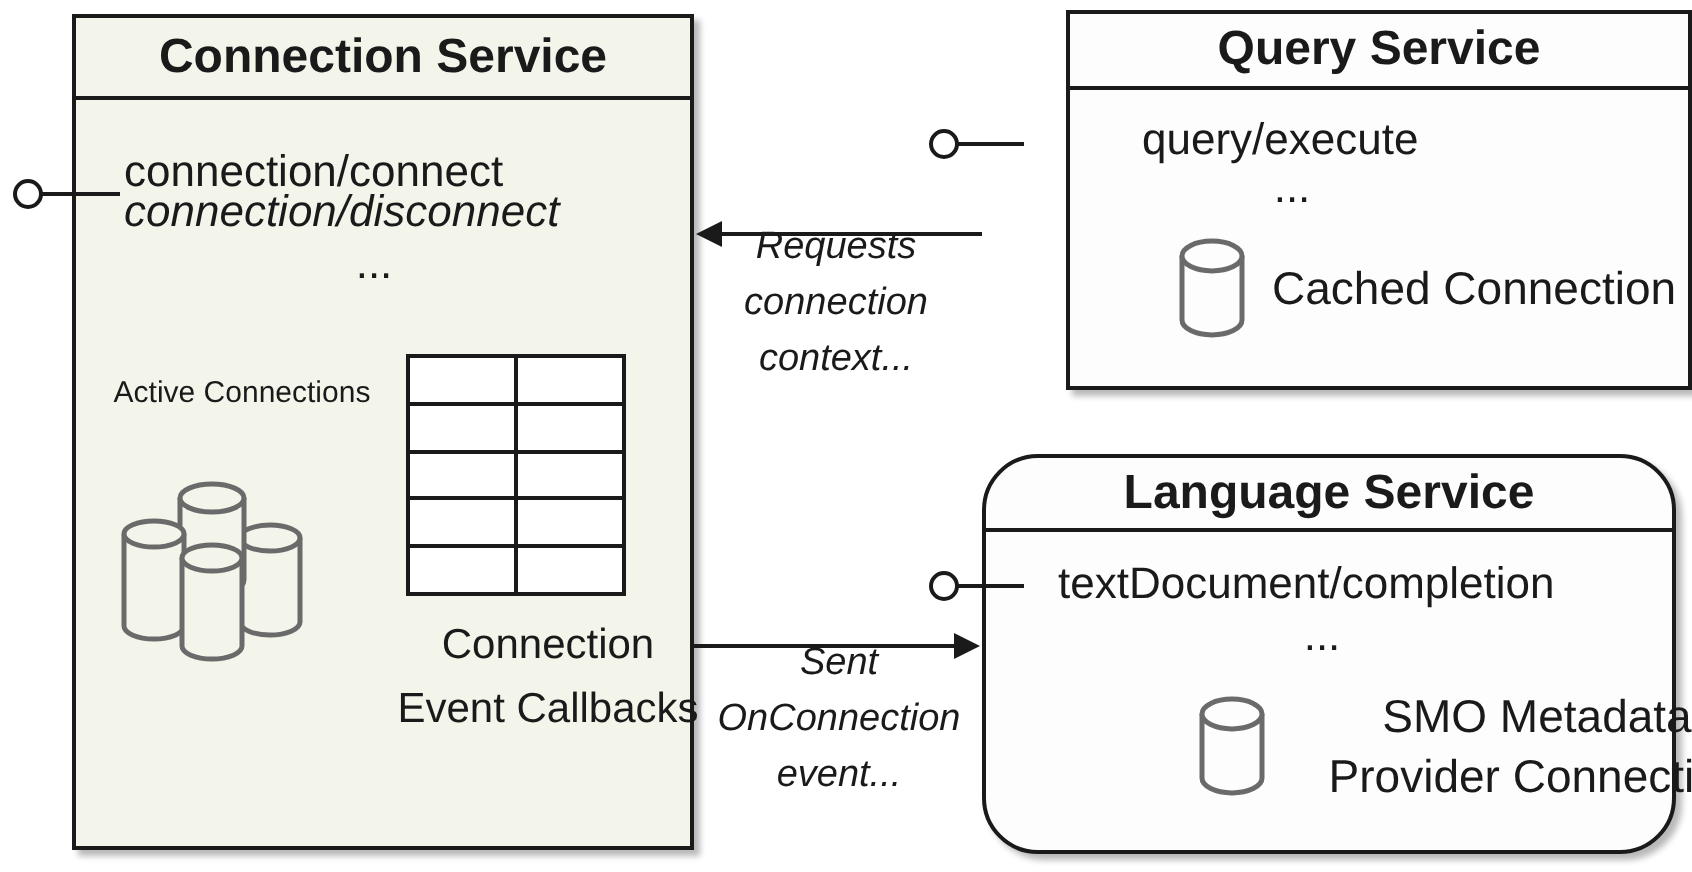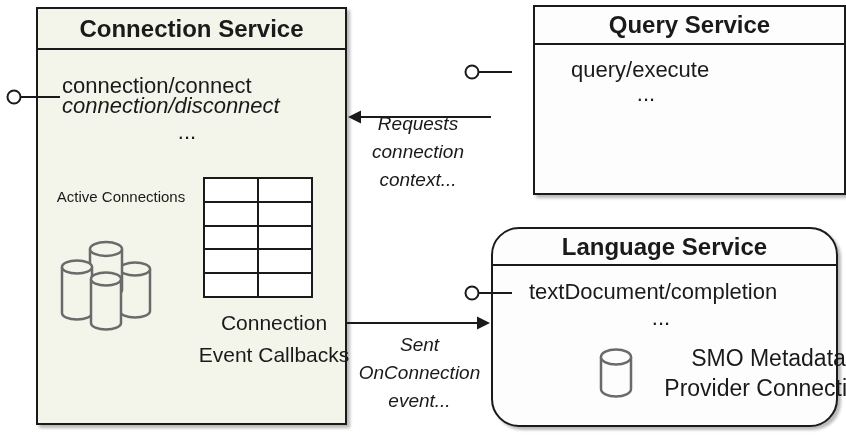--- a/index.html
+++ b/index.html
@@ -139,20 +139,27 @@
         <div class="cell"></div>
     </div>
 
     <div class="abs callbacks-label" style="left:156px; top:298px; width:160px;text-align:center;">Connection Event Callbacks</div>
   </div>
 
   <div class="service-box box-query">
     <div class="title-bar">Query Service</div>
     <div class="abs method" style="left:36px; top:50px;">query/execute</div>
     <div class="abs ellipsis" style="left:36px; top:74px; width:150px;">...</div>
+    <div class="abs res-row" style="left:54px; top:112px;">
+      <svg width="34" height="50" viewBox="0 0 34 50">
+        <path d="M2 9 V41 A15 7.5 0 0 0 32 41 V9" fill="#fdfdfd" stroke="#6a6a6a" stroke-width="2.5"></path>
+        <ellipse cx="17" cy="9" rx="15" ry="7.5" fill="#fdfdfd" stroke="#6a6a6a" stroke-width="2.5"></ellipse>
+      </svg>
+      <div class="res-label">Cached Connection</div>
+    </div>
   </div>
 
   <div class="service-box box-language">
     <div class="title-bar">Language Service</div>
     <div class="abs method" style="left:36px; top:50px;">textDocument/completion</div>
     <div class="abs ellipsis" style="left:36px; top:76px; width:264px;">...</div>
     <div class="abs res-row" style="left:74px; top:114px;margin-left:32px;">
       <svg width="34" height="50" viewBox="0 0 34 50">
         <path d="M2 9 V41 A15 7.5 0 0 0 32 41 V9" fill="#fdfdfd" stroke="#6a6a6a" stroke-width="2.5"></path>
         <ellipse cx="17" cy="9" rx="15" ry="7.5" fill="#fdfdfd" stroke="#6a6a6a" stroke-width="2.5"></ellipse>
@@ -175,15 +182,15 @@
 
       <line x1="491" y1="117" x2="359" y2="117"></line>
 
       <line x1="347" y1="323" x2="479" y2="323"></line>
     </g>
     <polygon points="348,117 361,110.5 361,123.5" fill="#1a1a1a"></polygon>
     <polygon points="490,323 477,316.5 477,329.5" fill="#1a1a1a"></polygon>
   </svg>
 
   <div class="arrow-label" style="left:360px; top:110px; width:116px;">Requests connection context...</div>
-  <div class="arrow-label" style="left:352px; top:331px; width:135px;font-style:italic;">Sent OnConnection event...</div>
+  <div class="arrow-label" style="left:352px; top:318px; width:135px;font-style:italic;">Sent OnConnection event...</div>
 
 </div>
 
 </body></html>

